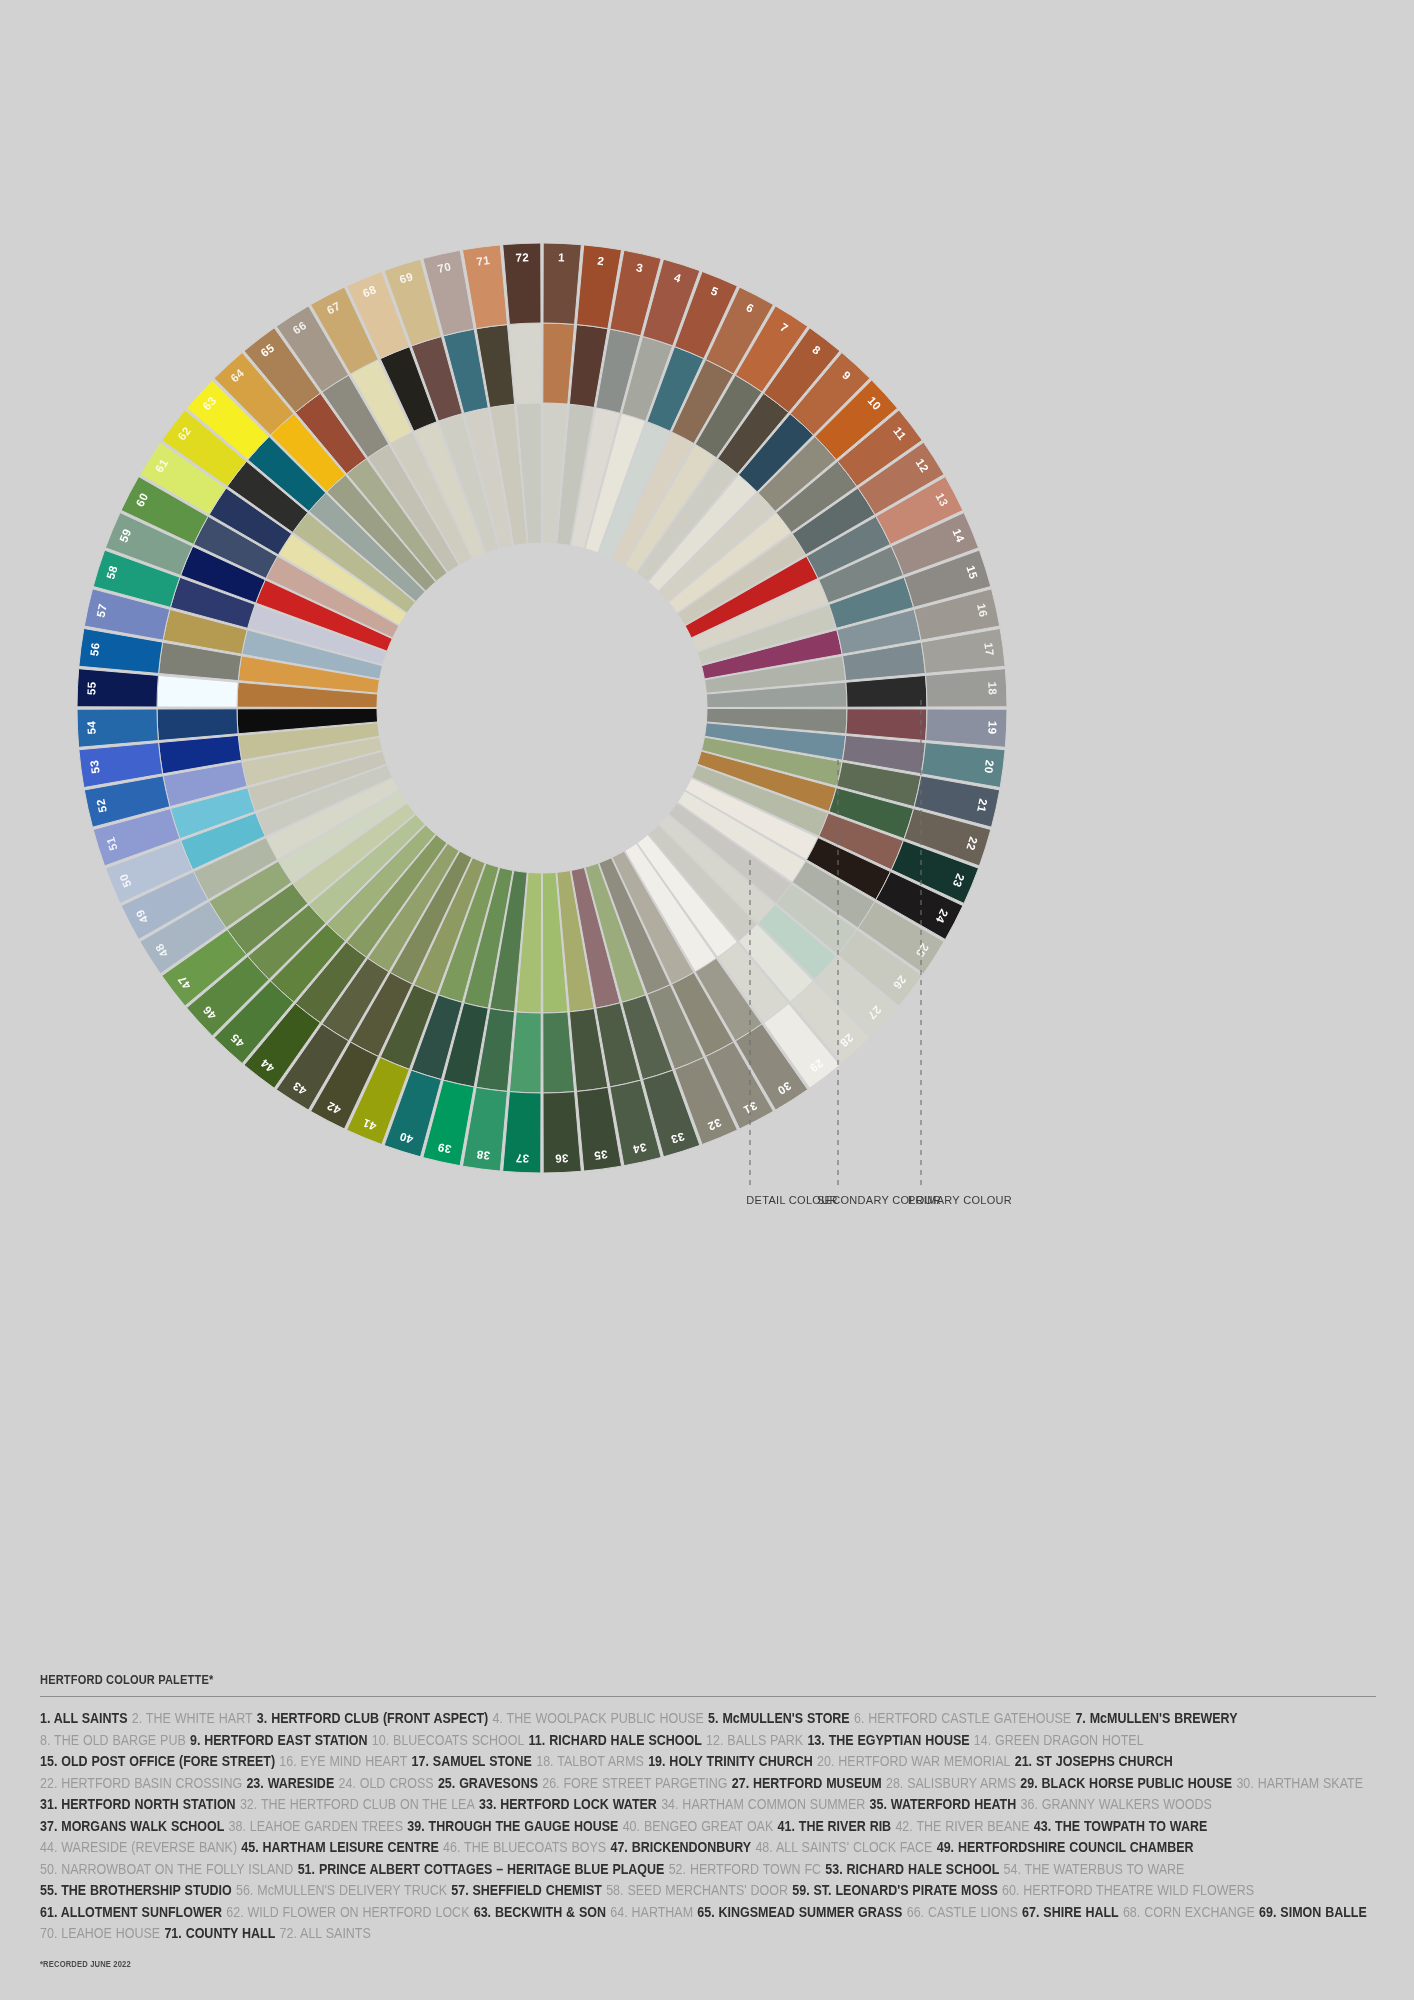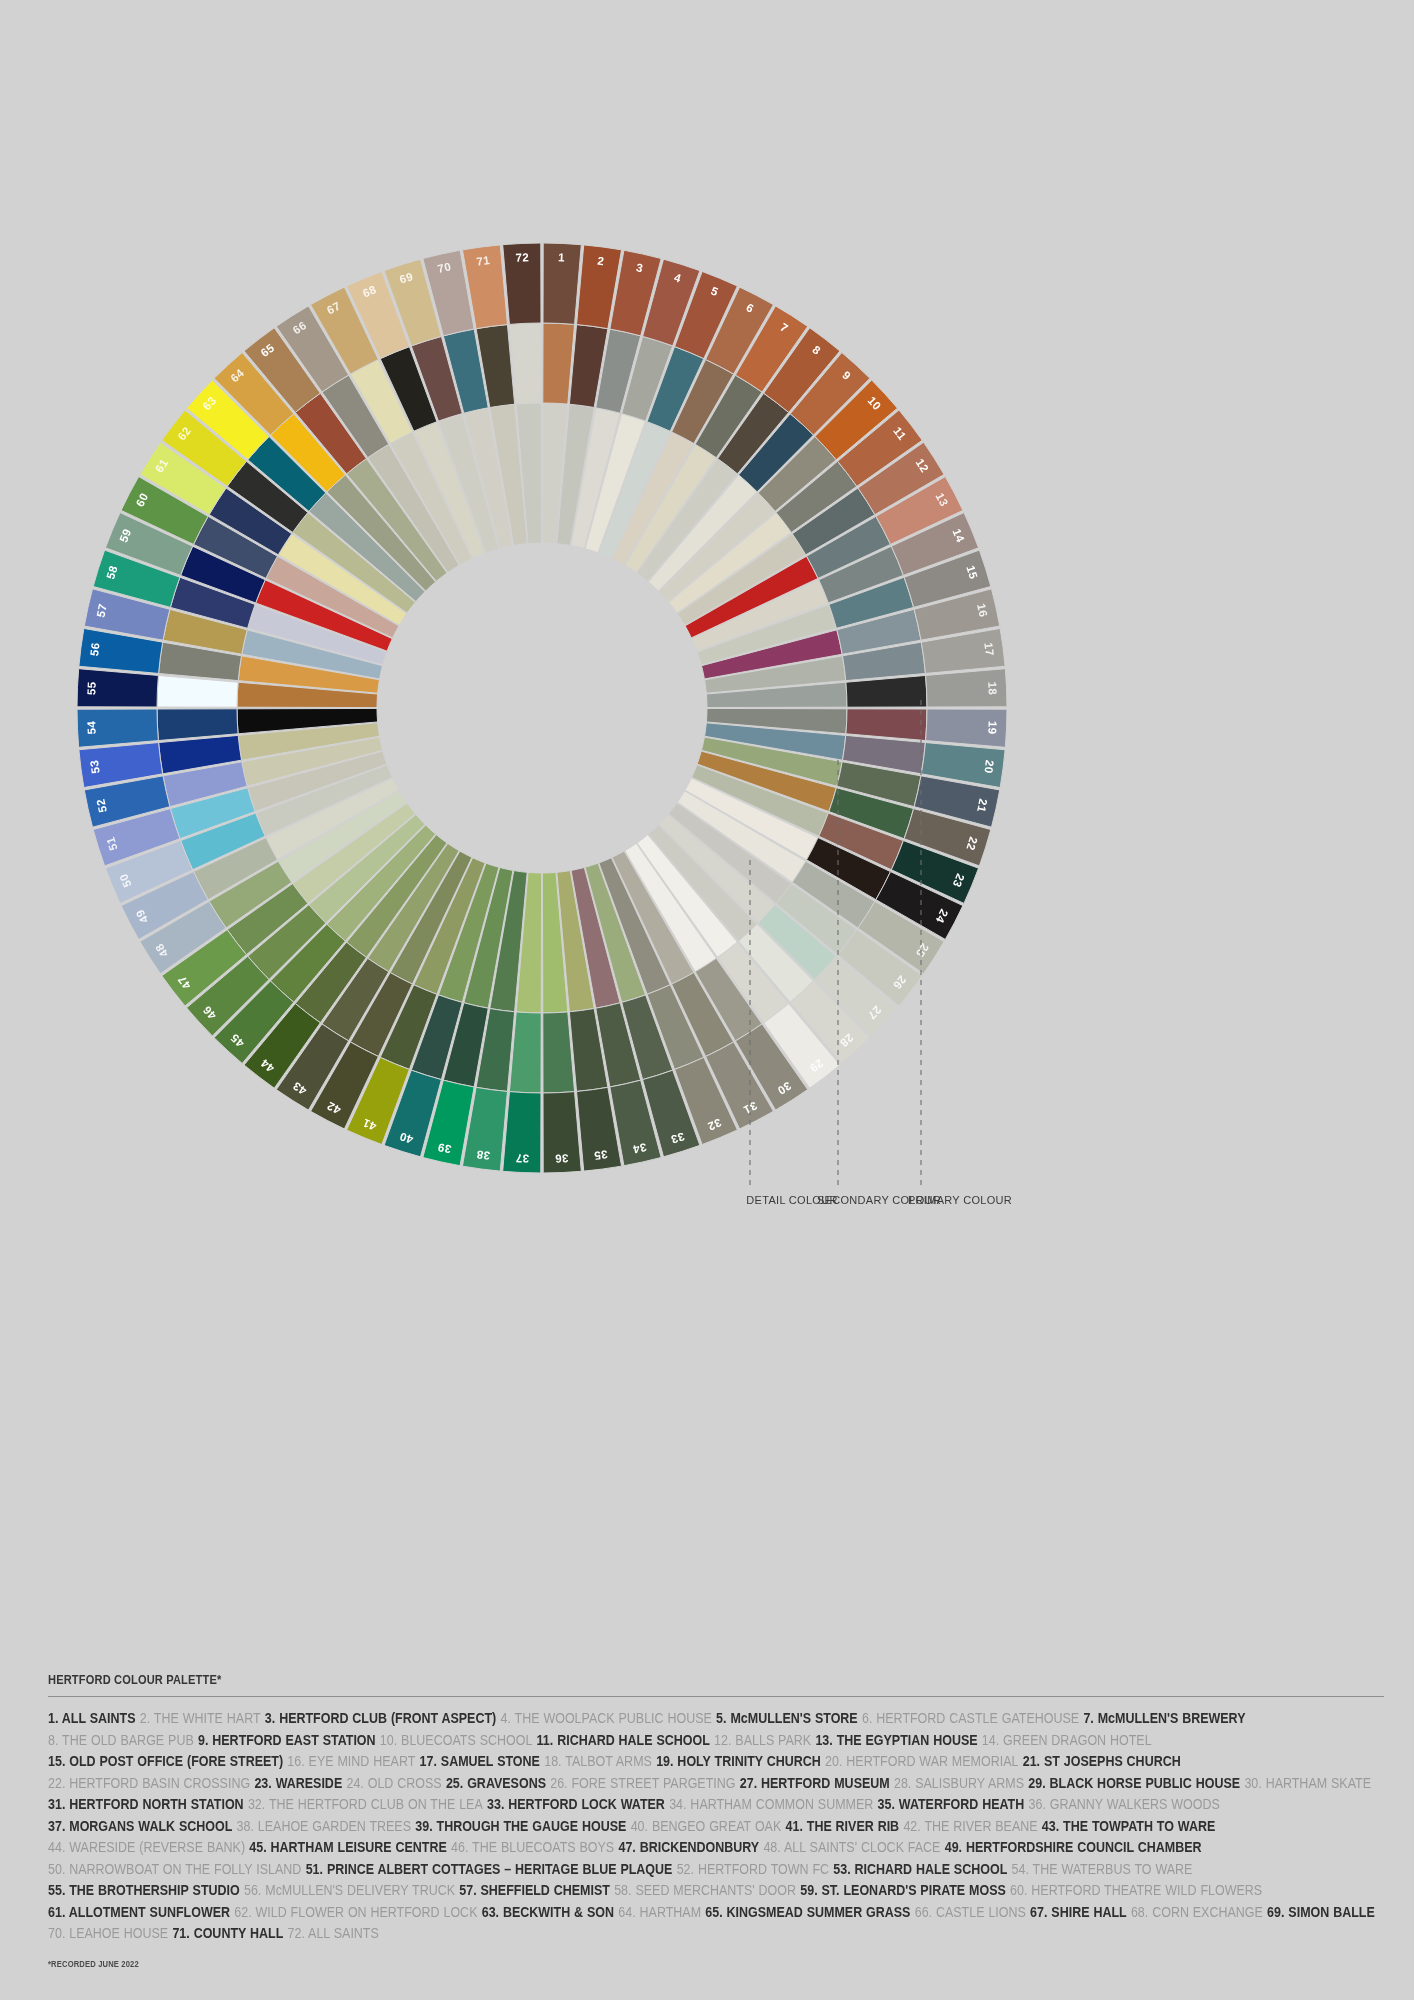--- a/index.html
+++ b/index.html
@@ -32,21 +32,21 @@
   .callout-text{
     font-family:"Liberation Sans", sans-serif;
     font-size:11px;
     fill:#3a3a3a;
     letter-spacing:.3px;
     font-weight:normal;
   }
   
   #legend{
     position:absolute;
-    left:48px;
+    left:40px;
     top:1672px;
     width:1336px;
   }
   #legend-title{
     font-size:13.5px;
     font-weight:bold;
     color:#353535;
     letter-spacing:.2px;
     transform:scaleX(.82);
     transform-origin:left center;

